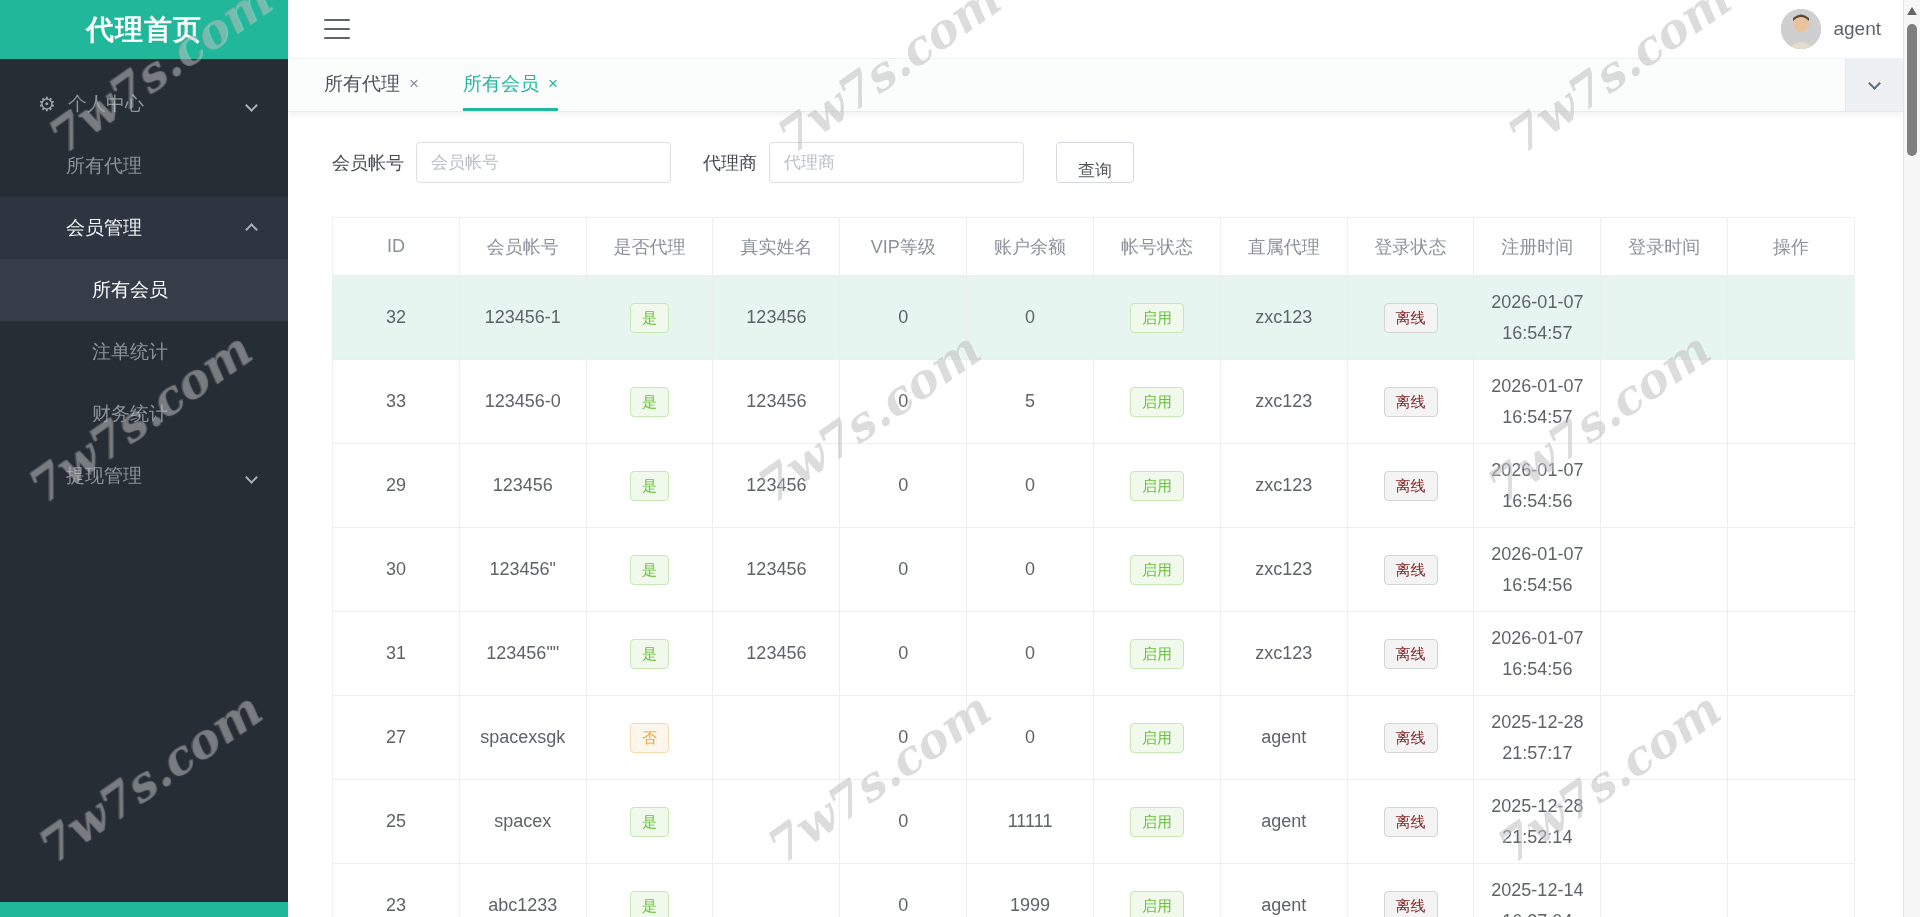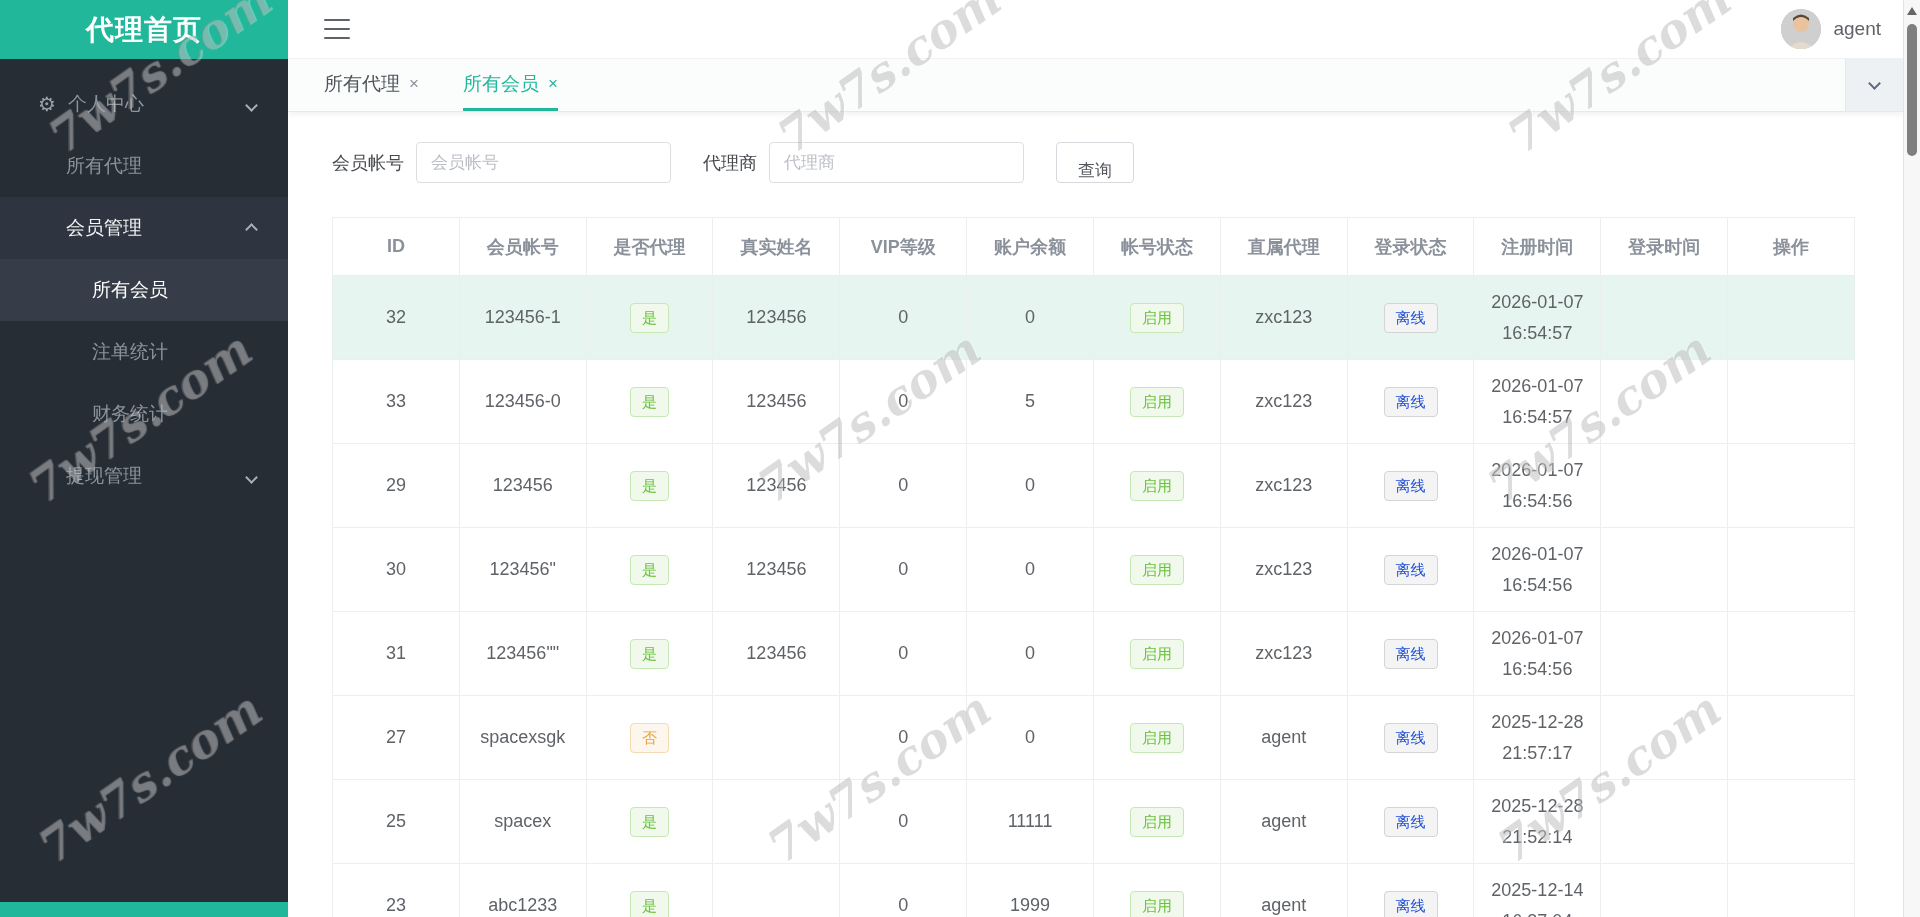--- a/index.html
+++ b/index.html
@@ -66,28 +66,28 @@
     border-radius:4px; padding:0 14px; font-size:17px; color:#46494e;
     margin-right:32px; outline:none; }
   .search-row input::placeholder { color:#bcc0c6; }
   .search-btn { height:41px; padding:16px 21px; background:#fff;
     border:1px solid #d5d8dd; border-radius:4px; font-size:17px; color:#54585e;
     cursor:pointer; }
 
   table { border-collapse:collapse; table-layout:fixed; width:1523px; }
   th, td { border:1px solid #eceff2; text-align:center; vertical-align:middle;
     overflow:hidden; }
-  thead th { height:58px; font-size:18px; font-weight:bold; color:#8b919b; background:#fff; }
+  thead th { height:58px; font-size:18px; font-weight:normal; color:#8b919b; background:#fff; }
   tbody td { height:84px; font-size:18px; color:#5f6368; background:#fff; }
   tr.highlight td { background:#e7f5f0; }
   .badge { display:inline-block; padding:5px 11px; border-radius:4px;
     font-size:15px; line-height:1.2; border:1px solid transparent; }
   .badge.success { color:#67c23a; background:#f0f9eb; border-color:#c6e8b4; }
   .badge.warning { color:#e6a23c; background:#fdf6ec; border-color:#f5dab1; }
-  .badge.info { color:#1d4ed8; background:#f4f4f5; border-color:#d3d4d6; }
+  .badge.info { color:#7f1d1d; background:#f4f4f5; border-color:#d3d4d6; }
   .dt-line { line-height:1.7; }
 
   
   .scrollbar { position:absolute; right:0; top:0; width:17px; height:917px;
     background:#f7f7f7; border-left:1px solid #e4e4e4; z-index:5; }
   .sb-arrow-up { position:absolute; top:7px; left:3px; width:0; height:0;
     border-left:5px solid transparent; border-right:5px solid transparent;
     border-bottom:8px solid #666; cursor:pointer; }
   .sb-thumb { position:absolute; top:24px; left:3px; width:10px; height:132px;
     background:#7f7f7f; border-radius:6px; cursor:pointer; }

